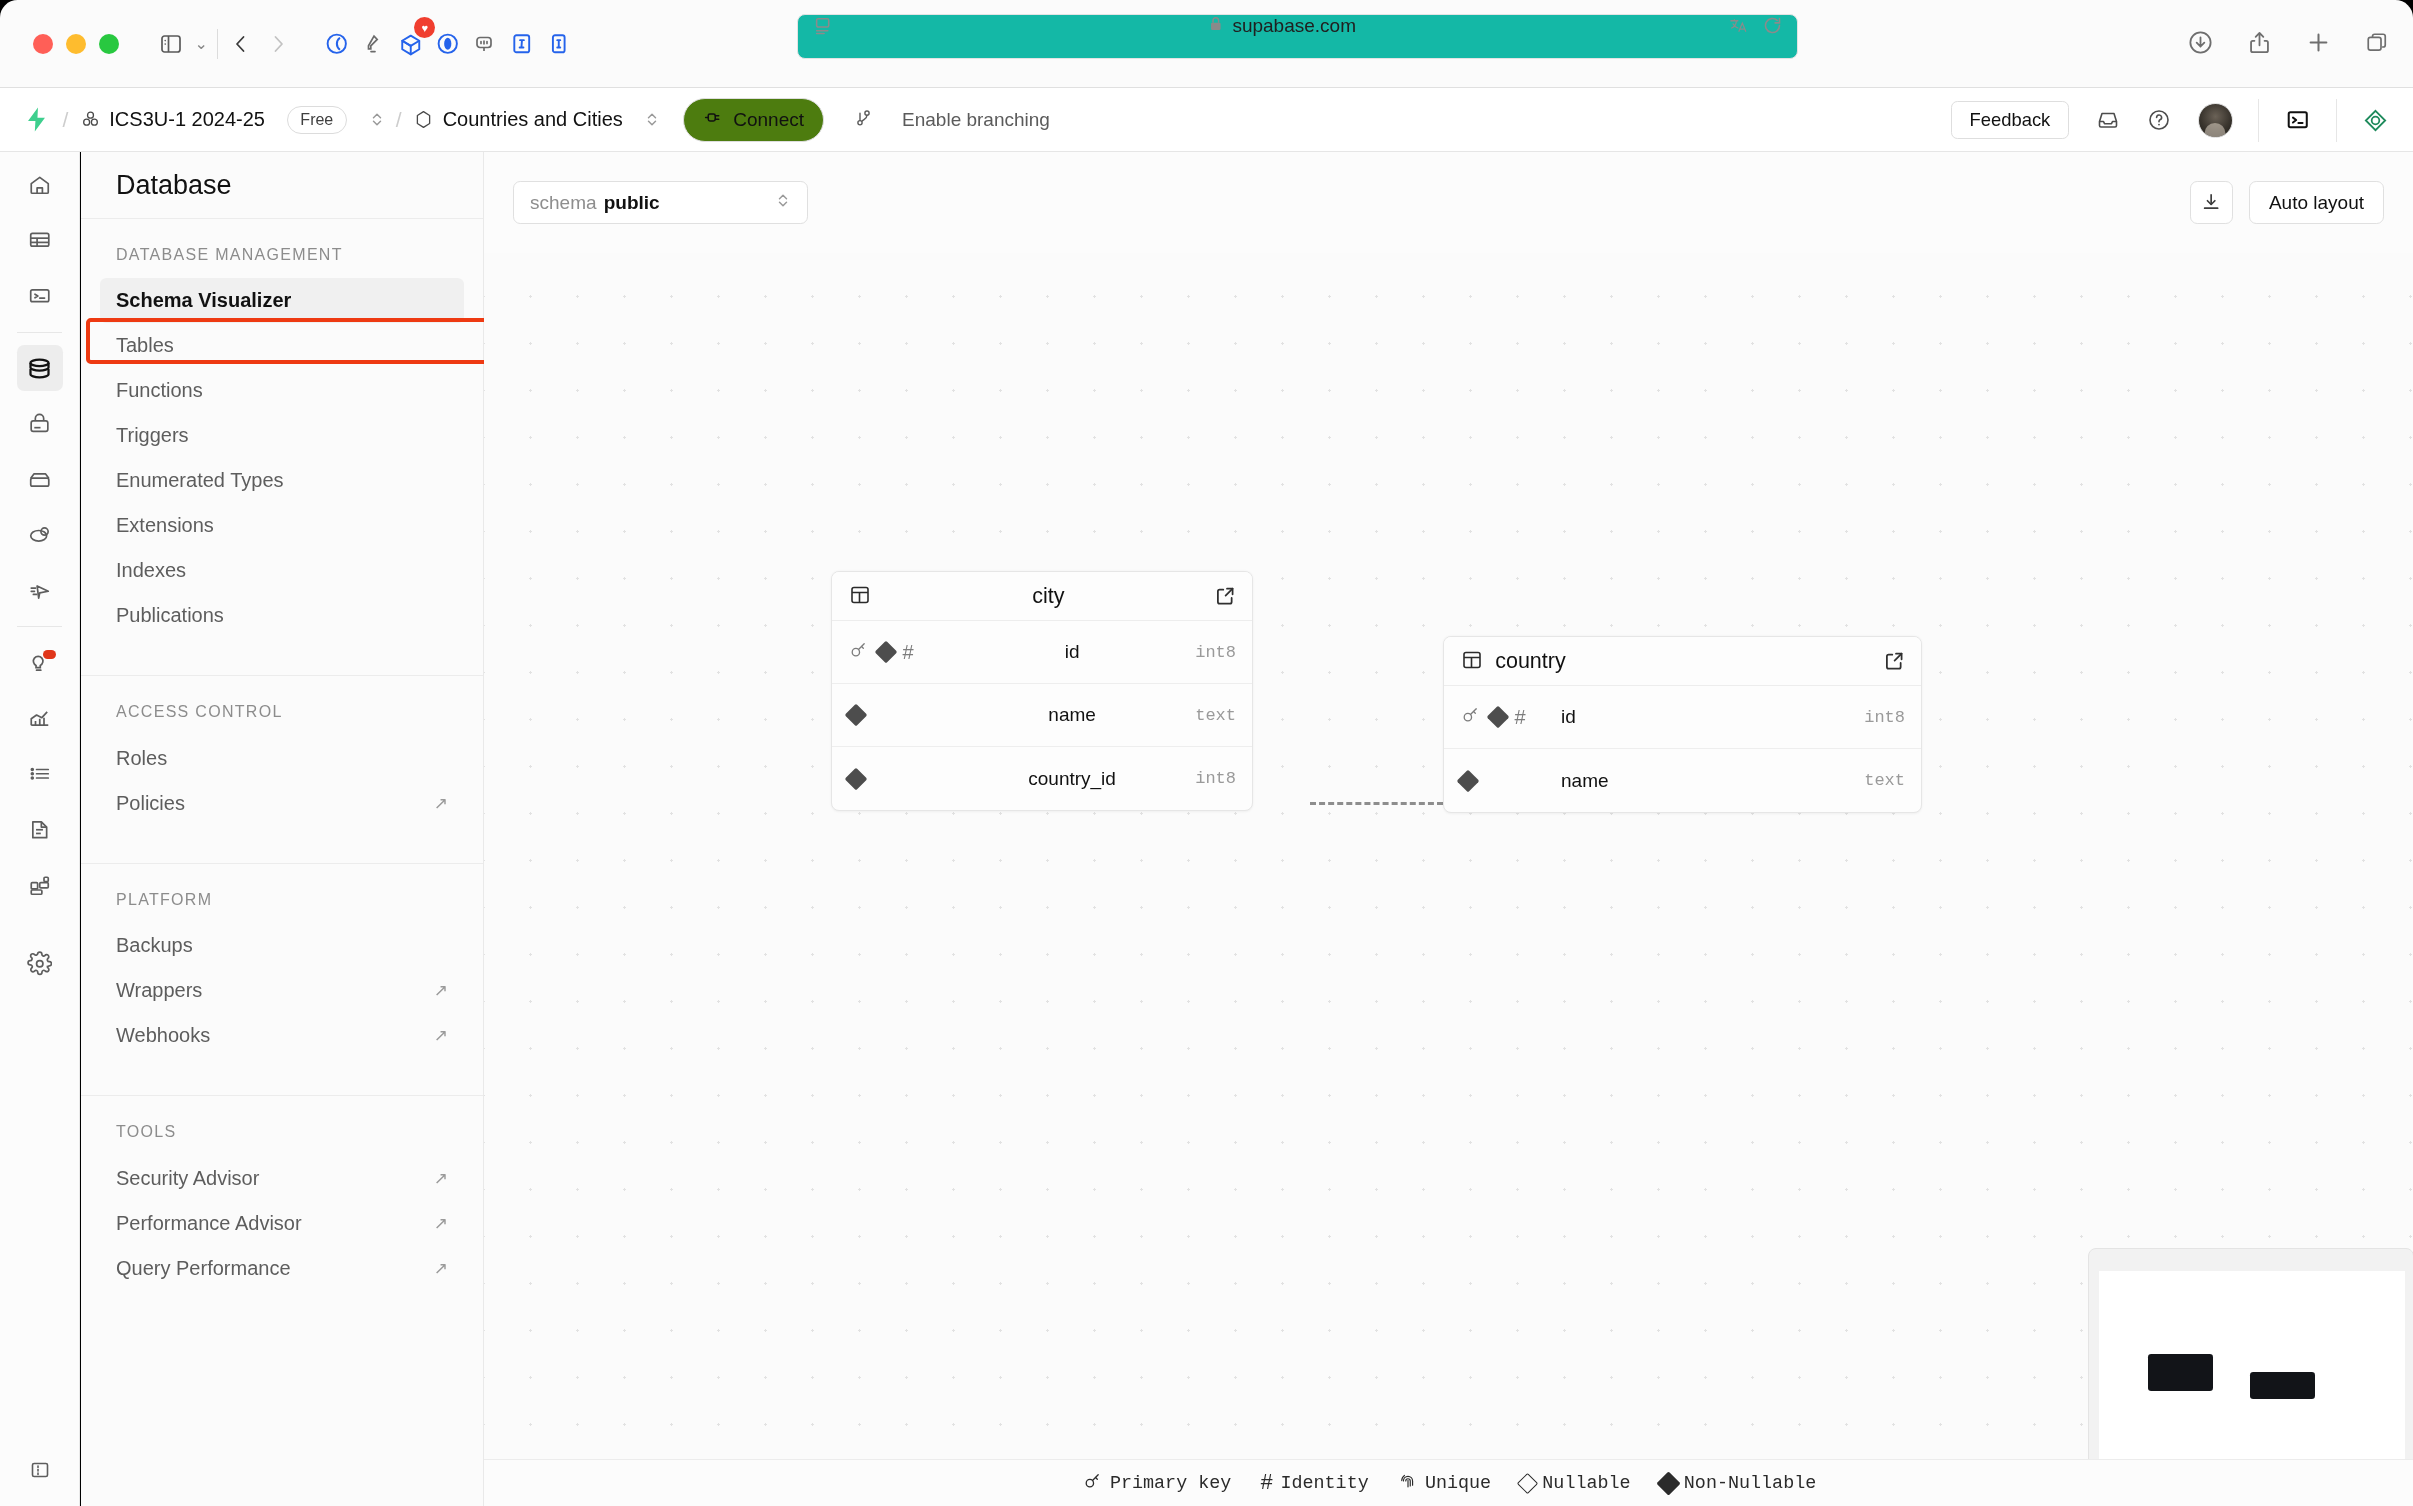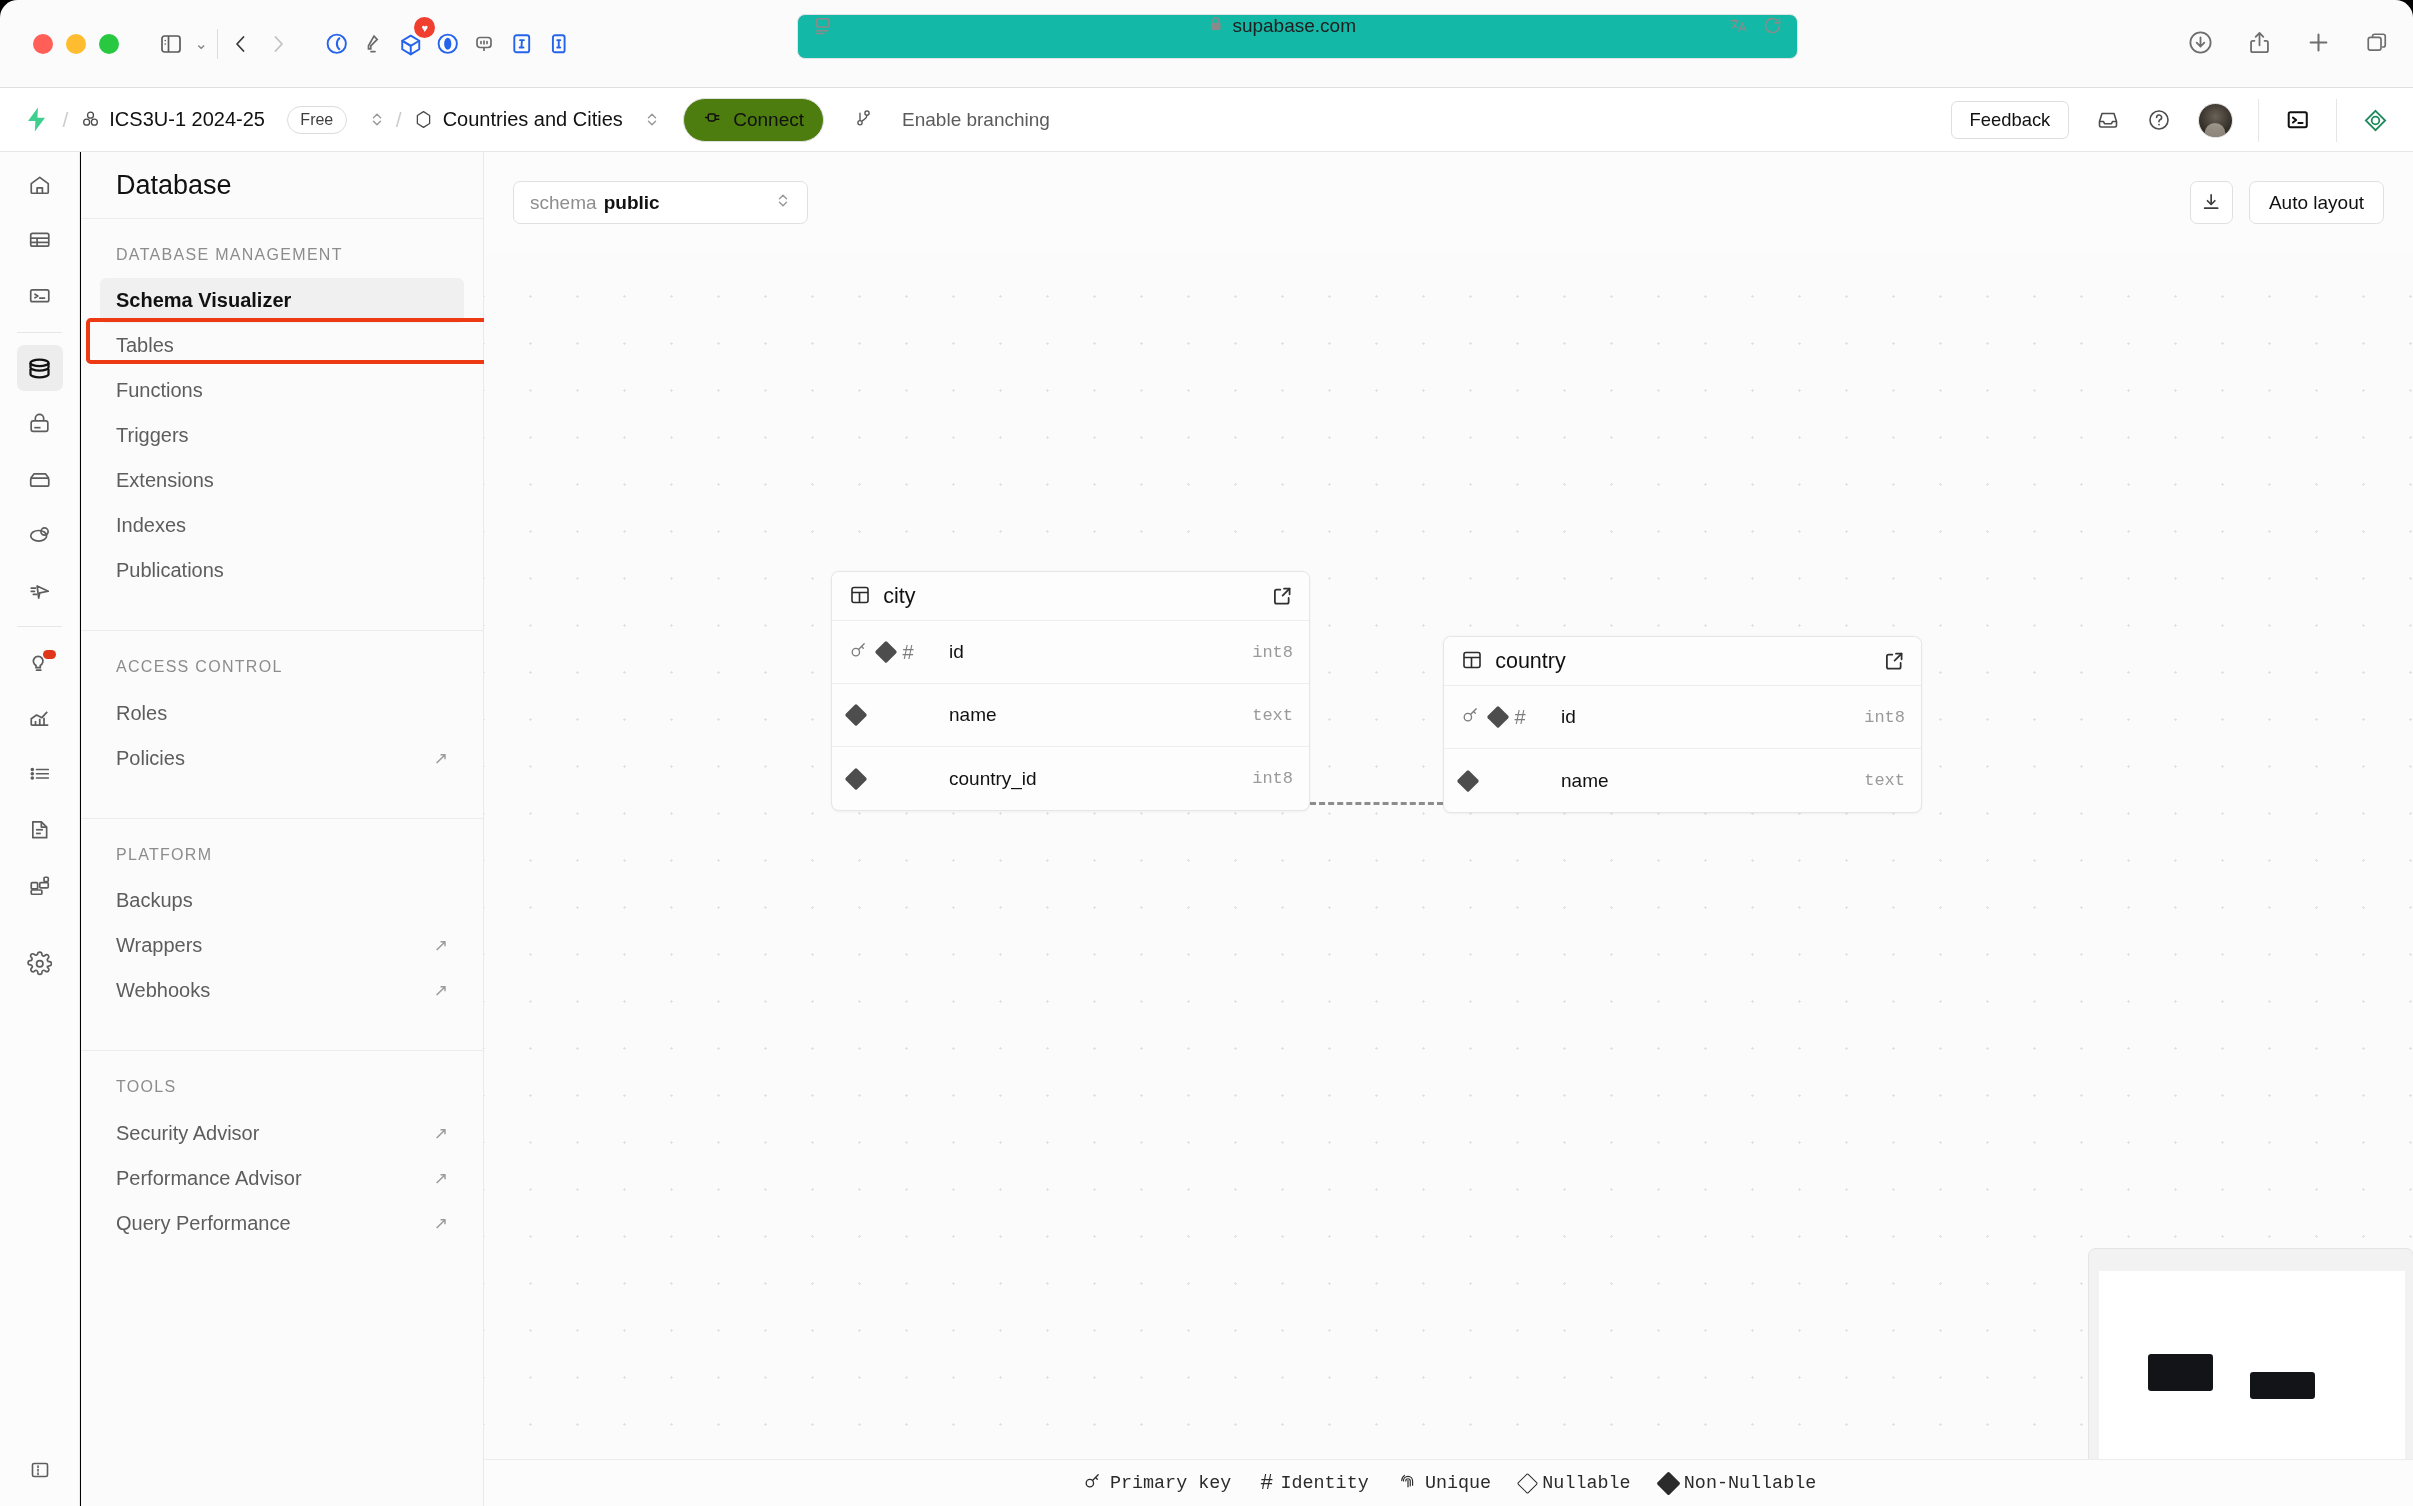--- a/index.html
+++ b/index.html
@@ -631,20 +631,23 @@
       <div class="sb-item">
         <span>Tables</span>
       </div>
       <div class="sb-item">
         <span>Functions</span>
       </div>
       <div class="sb-item">
         <span>Triggers</span>
       </div>
       <div class="sb-item">
+        <span>Enumerated Types</span>
+      </div>
+      <div class="sb-item">
         <span>Extensions</span>
       </div>
       <div class="sb-item">
         <span>Indexes</span>
       </div>
       <div class="sb-item">
         <span>Publications</span>
       </div>
     </div>
 
@@ -722,21 +725,21 @@
             </svg>
         </div>
         <div class="btn-auto">Auto layout</div>
       </div>
     </div>
 
     <div class="canvas">
 
       <div class="edge" style="left:826px; top:549px; width:133px;"></div>
 
-      <div class="node" style="left:347px; top:318px; width:479px;">
+      <div class="node" style="left:347px; top:318px; width:422px;text-align:center;">
         <div class="node-head">
           <span>
             <svg width="24" height="24" viewBox="0 0 24 24" fill="none" stroke="#2b2b2b" stroke-width="1.6">
                 <rect x="4" y="4.5" width="16" height="15" rx="2"></rect>
                 <line x1="4" y1="9.5" x2="20" y2="9.5"></line>
                 <line x1="11.5" y1="9.5" x2="11.5" y2="19.5"></line>
               </svg>
           </span>
           <span class="tname">city</span>
           <span class="openic">

